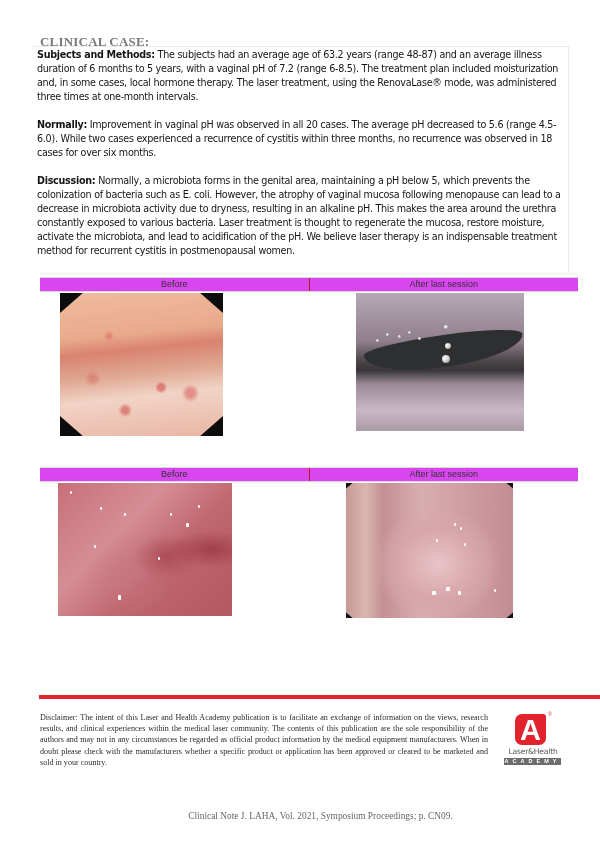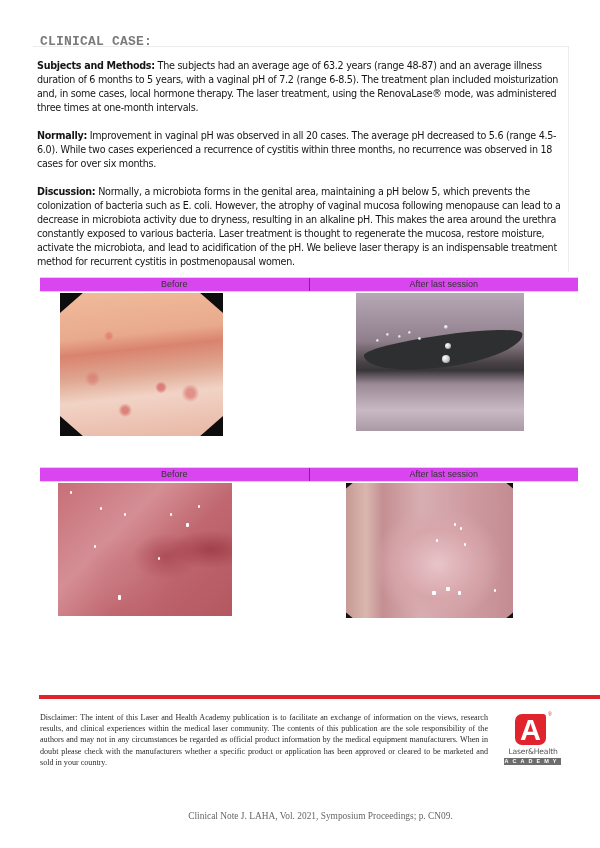--- a/index.html
+++ b/index.html
@@ -1,27 +1,27 @@
 <!DOCTYPE html>
 <html><head>
   <meta charset="utf-8">
   <style>
     * { margin: 0; padding: 0; box-sizing: border-box; }
     html, body { width: 600px; height: 848px; background: #ffffff; overflow: hidden; }
     body { position: relative; font-family: "DejaVu Sans", sans-serif; color: #111; }
 
     .case-title {
       position: absolute; left: 40px; top: 34px;
-      font-family: Liberation Mono, monospace; font-weight: bold;
+      font-family: Liberation Serif, serif; font-weight: bold;
       font-size: 13px; color: #7a7a7a; letter-spacing: 0.2px;
     }
     .text-box {
       position: absolute; left: 33px; top: 46px; width: 536px; height: 226px;
       border-top: 1px solid #ececec; border-right: 1px solid #ececec;
-      padding: 12px 4px 0 4px;
+      padding: 1px 4px 0 4px;
     }
     .para {
       font-family: "DejaVu Sans", sans-serif; font-size: 9.6px; line-height: 14px;
       color: #151515; letter-spacing: -0.28px; margin-bottom: 14px;
     }
     .para b { font-weight: bold; }
 
     .img-table { position: absolute; left: 40px; width: 538px; }
     .img-table .hdr {
       display: flex; height: 15px; background: #d946ef;

